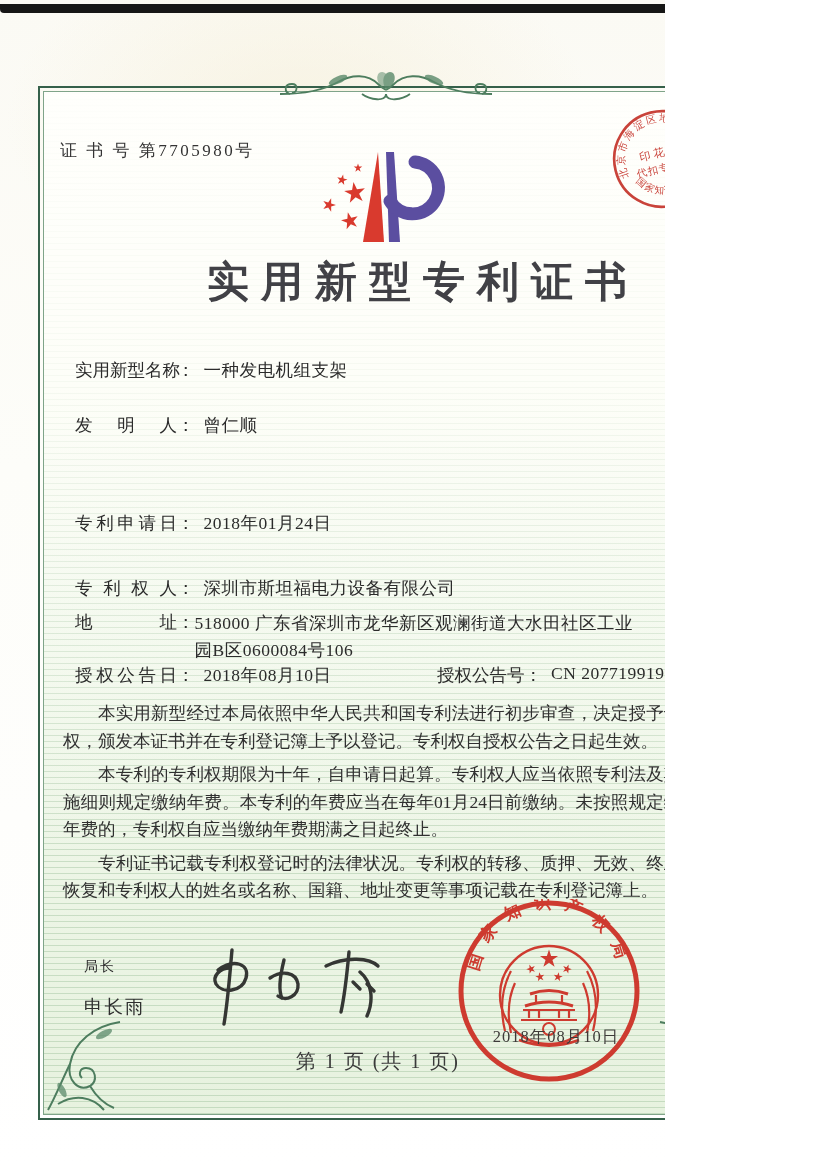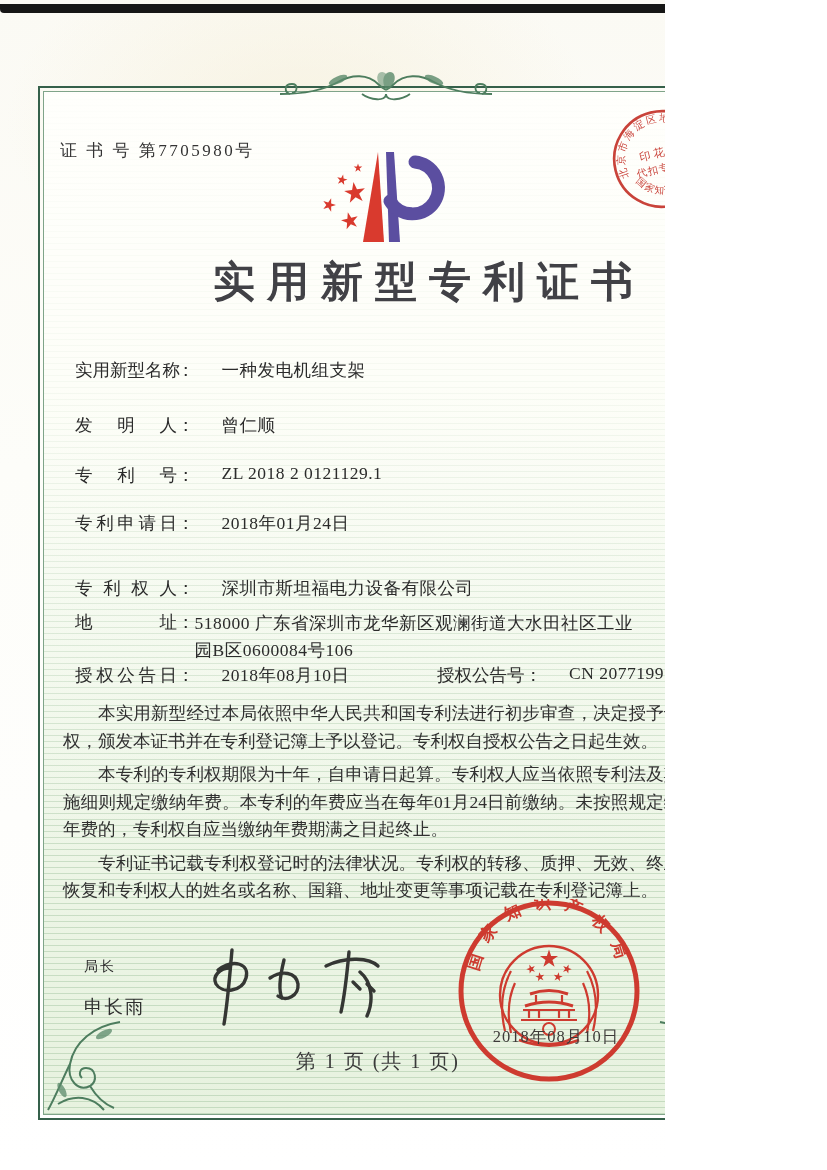--- a/index.html
+++ b/index.html
@@ -16,26 +16,26 @@
   .frame{position:absolute;left:38px;top:86px;width:696px;height:1030px;
         border:2.5px solid #35604a;}
   .frame-inner{position:absolute;inset:3px;border:1px solid #7fa489;
         background:
           linear-gradient(180deg, rgba(255,255,252,.96) 0%, rgba(255,255,250,.8) 28%, rgba(248,252,244,.35) 52%, rgba(240,248,234,0) 75%),
           repeating-linear-gradient(0deg, rgba(126,172,126,.32) 0 1px, rgba(255,255,255,0) 1px 6px),
           linear-gradient(180deg,#fcfcf6 0%,#f2f8ec 55%,#e7f2df 100%);}
   .ornament{position:absolute;pointer-events:none;}
   
   .cert-no{position:absolute;left:60px;top:139px;font-size:17px;letter-spacing:2.5px;color:#343434;}
-  .doc-title{position:absolute;left:169px;top:254px;width:520px;text-align:center;
+  .doc-title{position:absolute;left:163px;top:254px;width:520px;text-align:center;
         font-size:42px;font-weight:600;letter-spacing:12px;color:#414146;}
   .field{position:absolute;left:75px;font-size:17.5px;color:#2b2b2b;white-space:nowrap;}
   .flabel{display:inline-block;width:102px;text-align:justify;text-align-last:justify;vertical-align:top;}
   .colon{display:inline-block;vertical-align:top;}
-  .fvalue{display:inline-block;margin-left:27px;vertical-align:top;letter-spacing:.5px;}
+  .fvalue{display:inline-block;margin-left:9px;vertical-align:top;letter-spacing:.5px;}
   .addr-lines{display:inline-block;margin-left:0;vertical-align:top;white-space:normal;width:470px;letter-spacing:.5px;line-height:27px;}
   .field-right{position:absolute;left:437px;font-size:17.5px;color:#2b2b2b;white-space:nowrap;}
   .body-text{position:absolute;left:57px;top:694px;width:648px;font-size:17.5px;
         line-height:27.5px;text-align:justify;color:#303030;}
   .body-text p{margin:6px;text-indent:2em;}
   .sig-title{position:absolute;left:84px;top:958px;font-size:14px;color:#2e2e2e;letter-spacing:2px;}
   .sig-name{position:absolute;left:84px;top:994px;font-size:18.5px;color:#2e2e2e;letter-spacing:2px;}
   .seal-date{position:absolute;left:468px;top:1026px;width:176px;text-align:center;
         font-size:16.5px;letter-spacing:1px;color:#3d3a39;}
   .footer{position:absolute;left:250px;top:1048px;width:210px;text-align:right;
@@ -136,23 +136,20 @@
     </text>
     <text class="seal-text" x="60" y="57" text-anchor="middle" fill="#c5352c" font-size="11" letter-spacing="3">印花税</text>
     <text class="seal-text" x="60" y="72" text-anchor="middle" fill="#c5352c" font-size="10" letter-spacing="1">代扣专用章</text>
   </svg>
 
   <div class="field" style="top:358px">
     <span class="flabel">实用新型名称</span><span class="colon">：</span><span class="fvalue">一种发电机组支架</span>
   </div>
   <div class="field" style="top:413px">
     <span class="flabel">发明人</span><span class="colon">：</span><span class="fvalue">曾仁顺</span>
-  </div>
-  <div class="field" style="top:463px">
-    <span class="flabel">专利号</span><span class="colon">：</span><span class="fvalue">ZL 2018 2 0121129.1</span>
   </div>
   <div class="field" style="top:511px">
     <span class="flabel">专利申请日</span><span class="colon">：</span><span class="fvalue">2018年01月24日</span>
   </div>
   <div class="field" style="top:576px">
     <span class="flabel">专利权人</span><span class="colon">：</span><span class="fvalue">深圳市斯坦福电力设备有限公司</span>
   </div>
   <div class="field" style="top:610px">
     <span class="flabel">地址</span><span class="colon">：</span><span class="addr-lines"><span>518000 广东省深圳市龙华新区观澜街道大水田社区工业</span><br><span>园B区0600084号106</span></span>
   </div>

